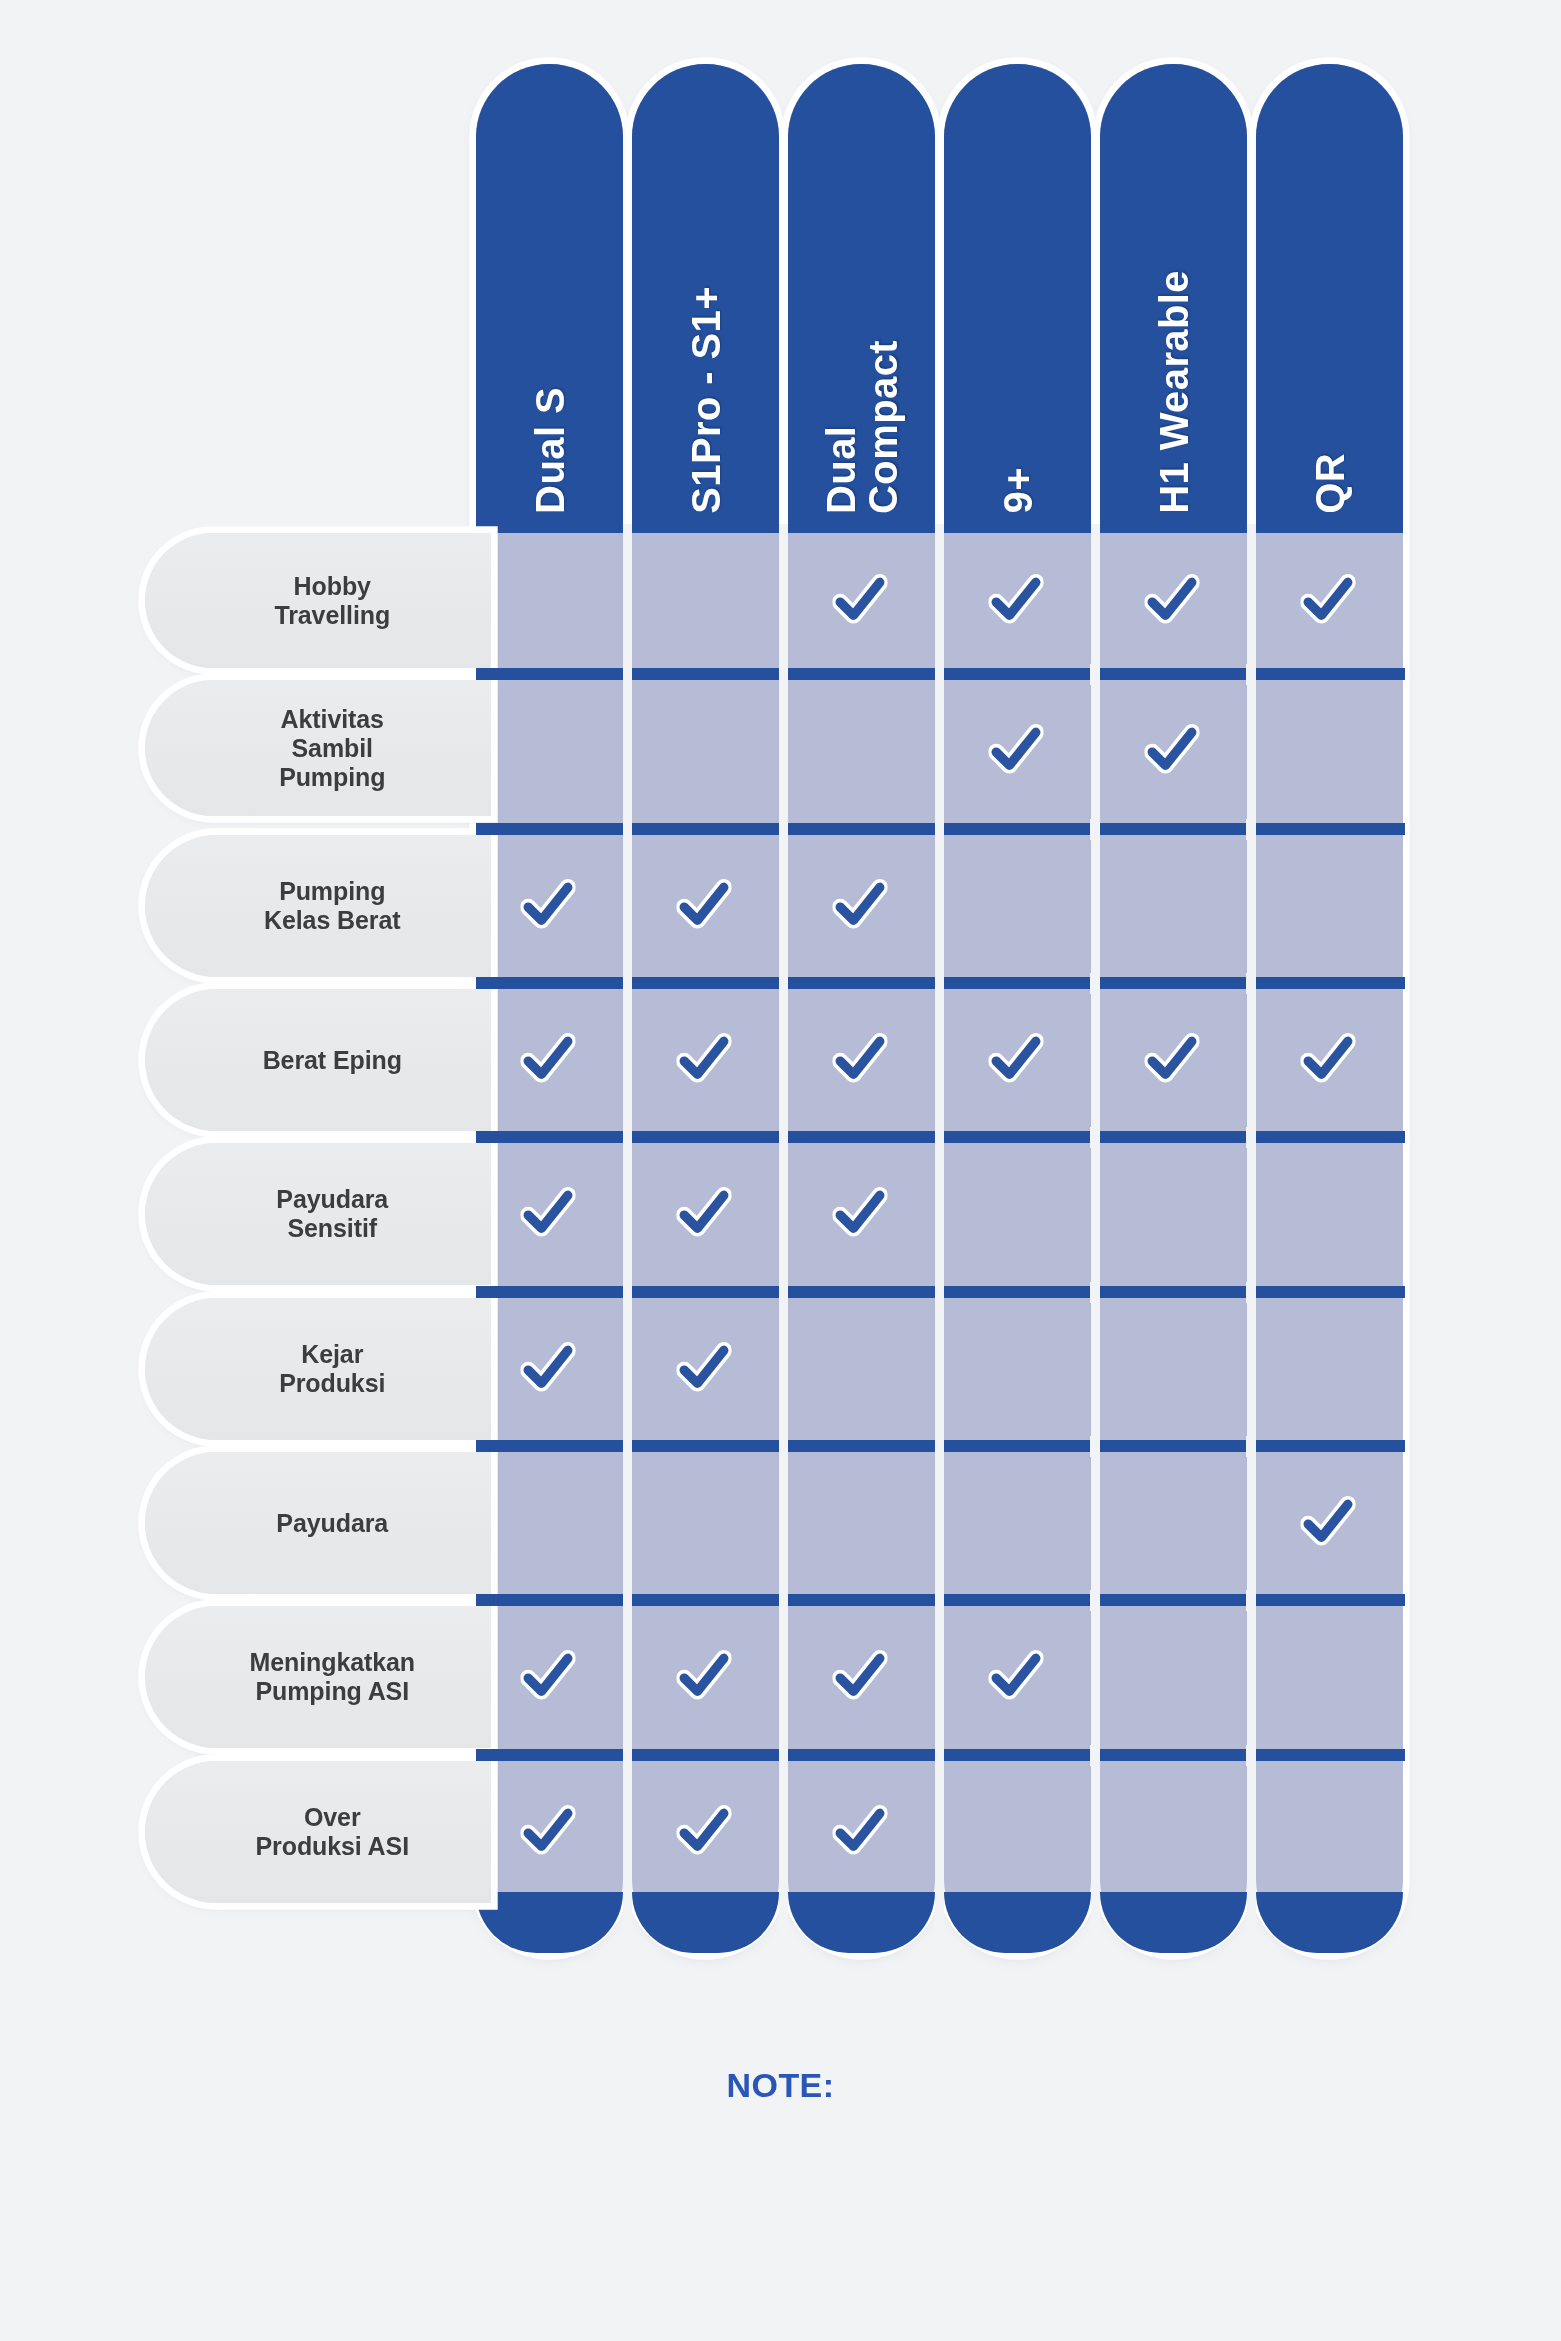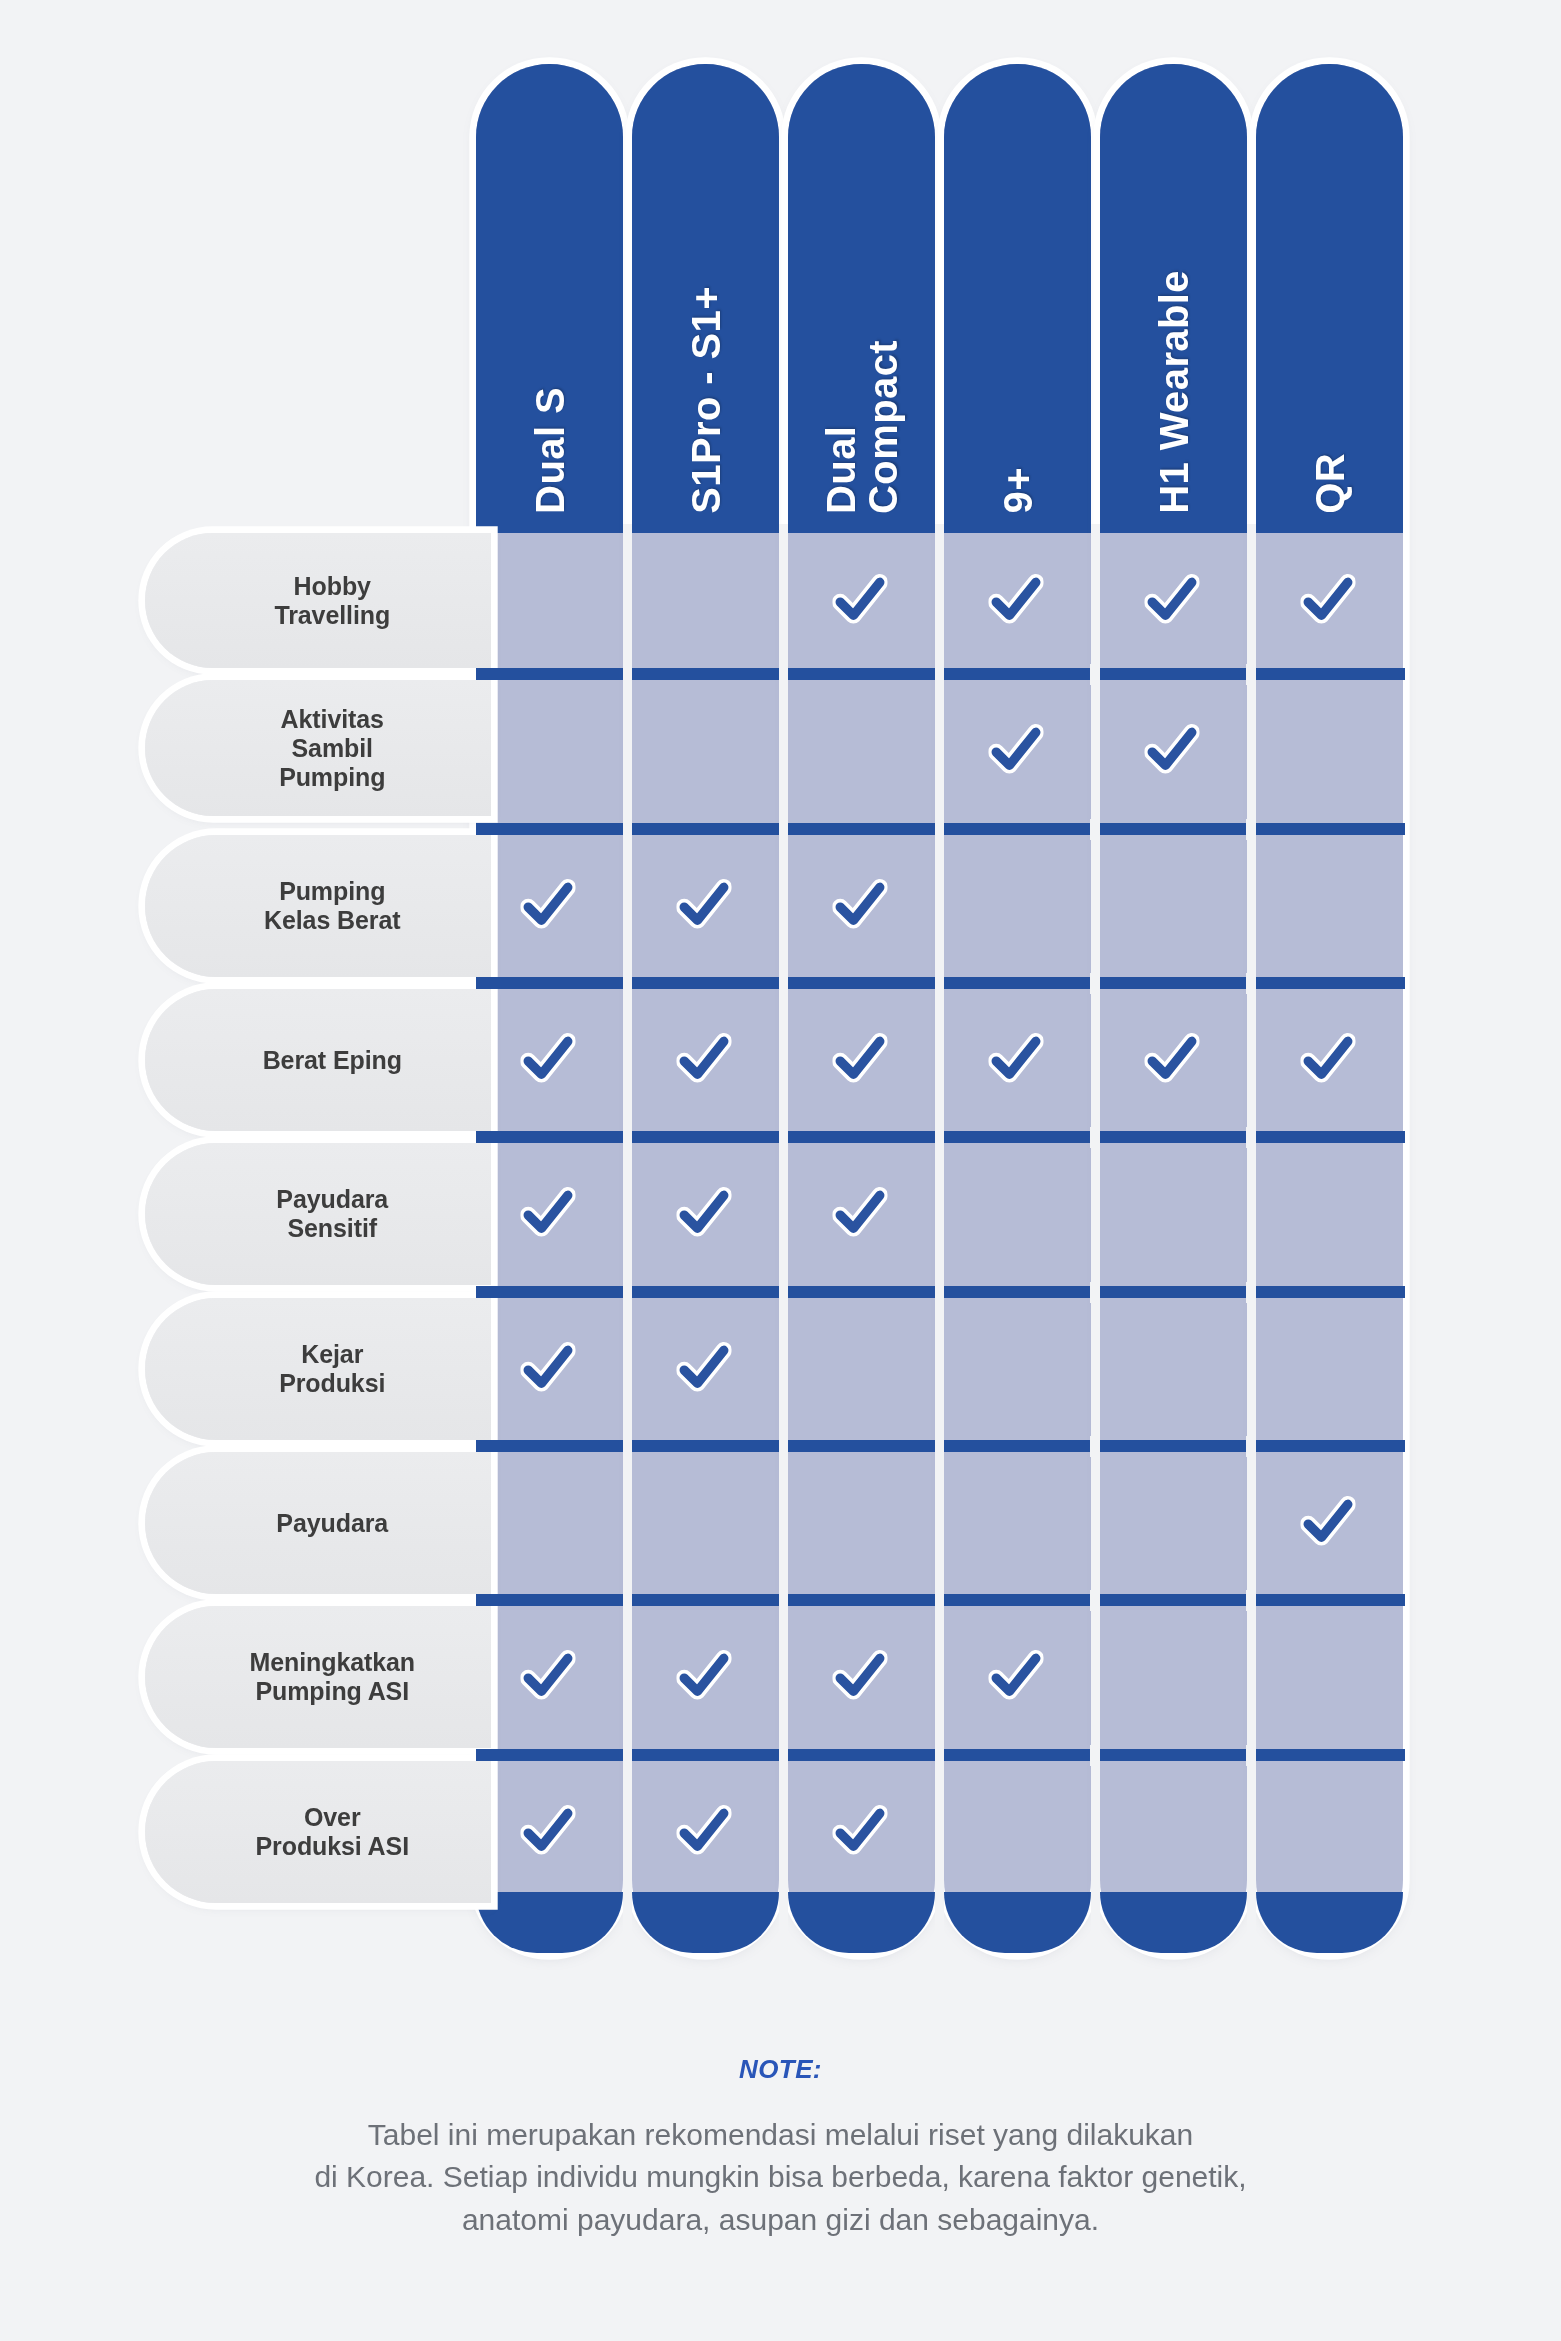--- a/index.html
+++ b/index.html
@@ -110,24 +110,24 @@
 
   
   .note-wrap {
     position: absolute;
     left: 0; right: 0;
     top: 2054px;
     text-align: center;
   }
   .note-title {
     color: #2a56b8;
-    font-size: 26px;
+    font-size: 34px;
     font-weight: 800;
-    font-style: italic;
     letter-spacing: 0.4px;
+    margin-top: 12px;
   }
   .note-body {
     margin-top: 28.5px;
     color: #6d7178;
     font-size: 30px;
     line-height: 1.42;
     font-weight: 400;
     padding: 0 157px;
     white-space: pre-line;
   }
@@ -444,19 +444,16 @@
       <div class="check" style="left: 860px; top: 1832px;">
         <svg viewBox="0 0 100 100" xmlns="http://www.w3.org/2000/svg">
           <path d="M14 52 L38 76 L86 16" fill="none" stroke="#ffffff" stroke-width="30" stroke-linecap="round" stroke-linejoin="round"></path>
           <path d="M14 52 L38 76 L86 16" fill="none" stroke="#2a53a0" stroke-width="17" stroke-linecap="round" stroke-linejoin="round"></path>
         </svg>
       </div>
     </div>
 
   <div class="note-wrap">
     <div class="note-title">NOTE:</div>
-    <div class="note-body">Tabel ini merupakan rekomendasi melalui riset yang dilakukan
-di Korea. Setiap individu mungkin bisa berbeda, karena faktor genetik,
-anatomi payudara, asupan gizi dan sebagainya.</div>
   </div>
 
 </div>
 
 
 </body></html>

